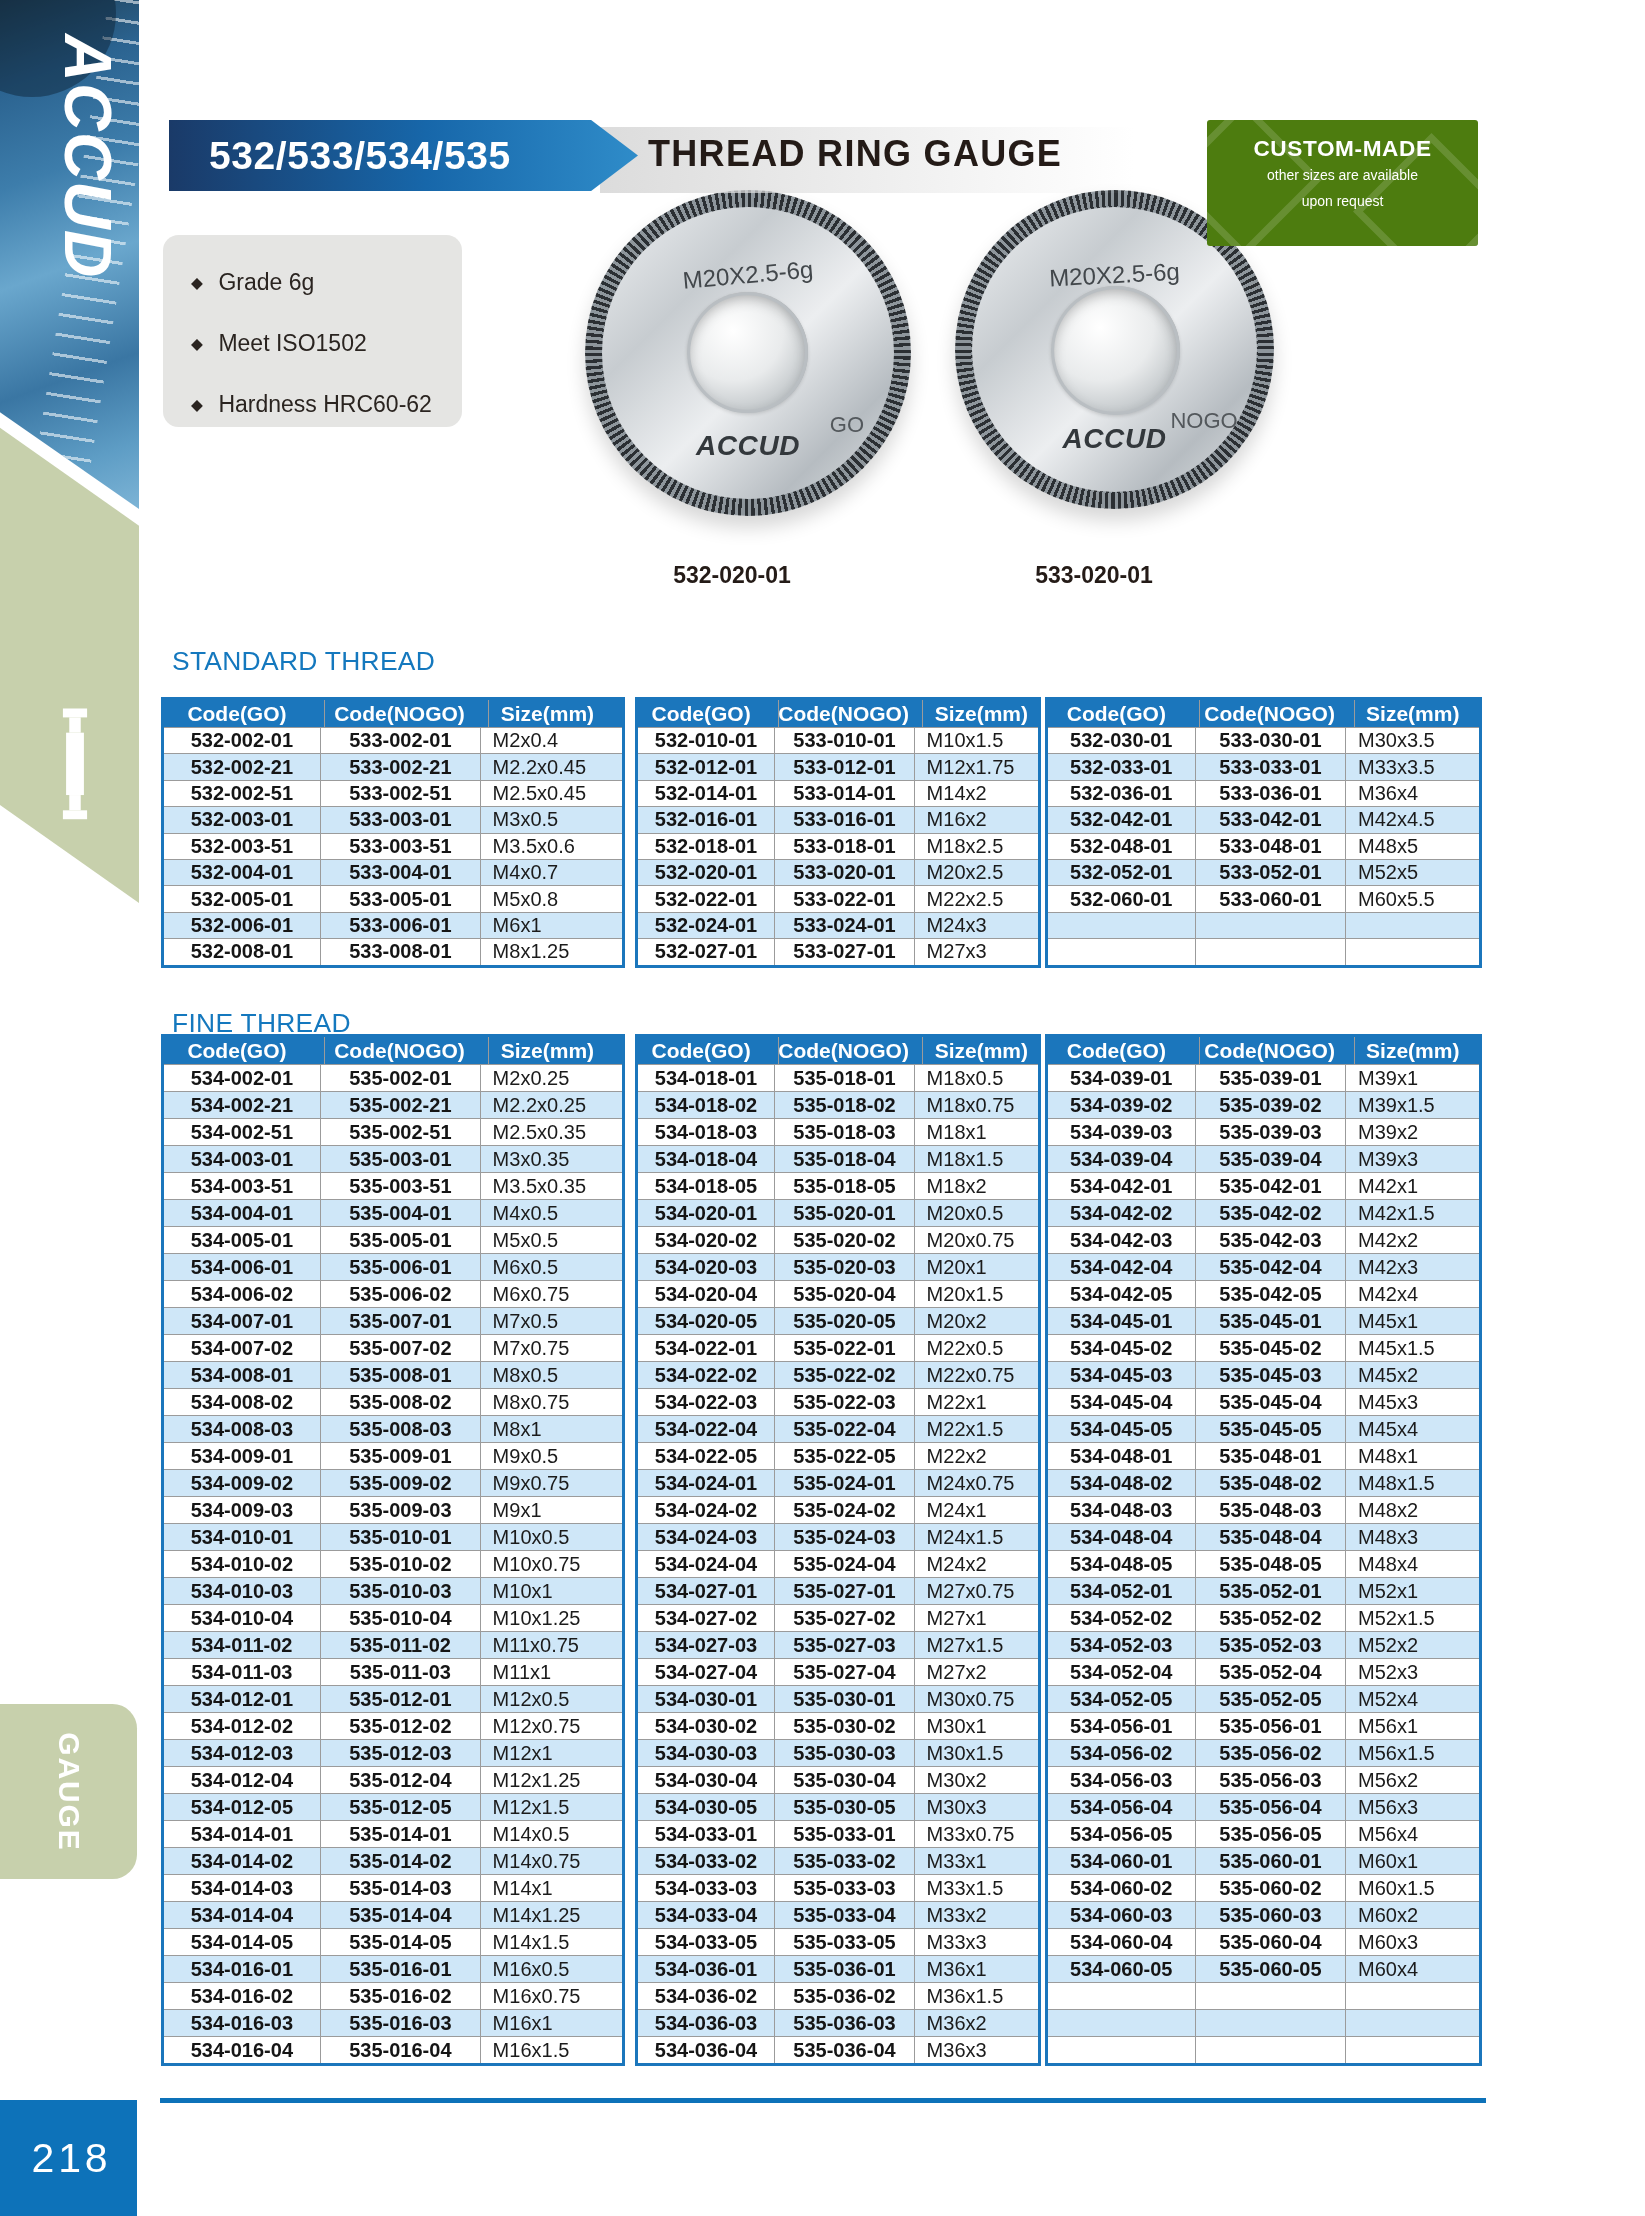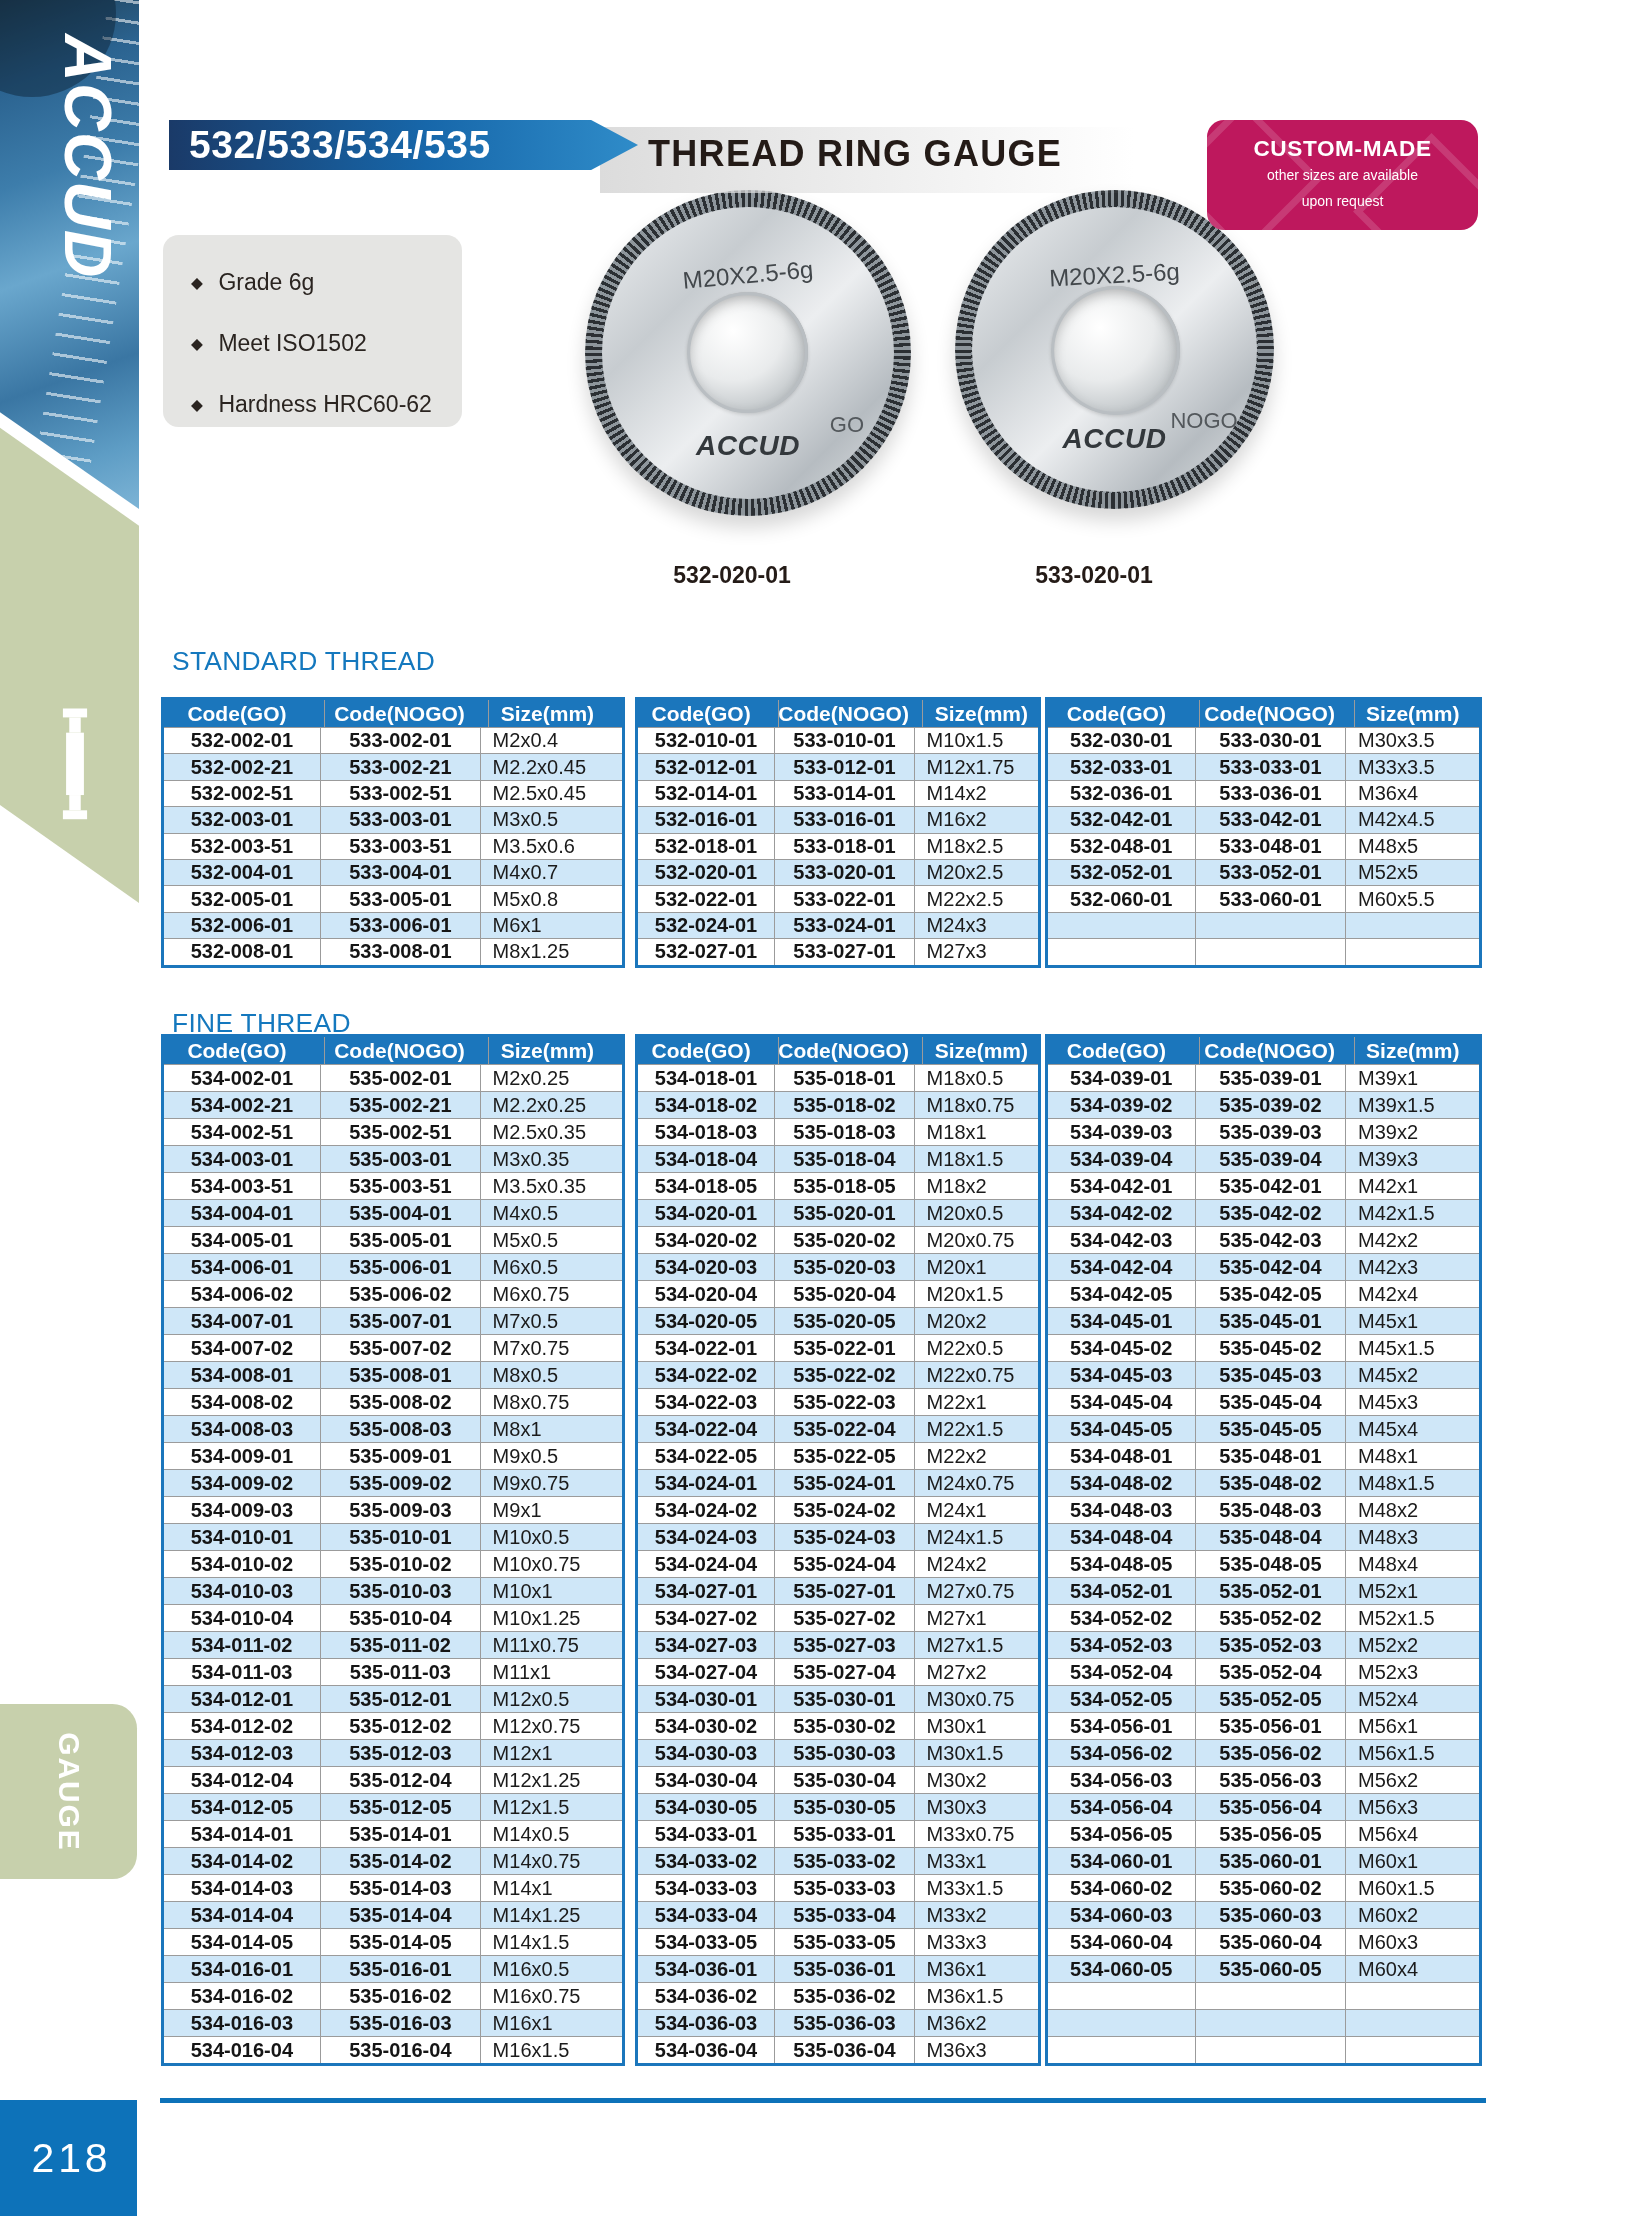--- a/index.html
+++ b/index.html
@@ -27,28 +27,28 @@
   .gauge-tab span { transform:rotate(90deg); font-weight:700; font-size:30px; color:#fff; letter-spacing:1.9px; }
 
   .page-num-block { position:absolute; left:0; top:2100px; width:137px; height:117px; background:#0d72b9;
     display:flex; align-items:center; justify-content:center; padding-left:6px; }
   .page-num-block span { color:#fff; font-size:41px; letter-spacing:3.9px; }
   .footer-line { position:absolute; left:160px; top:2098px; width:1326px; height:5.2px; background:#0d72b9; }
 
   
   .title-band { position:absolute; left:600px; top:127px; width:651px; height:66px;
     background:linear-gradient(90deg,#dcdcdc 0%, rgba(250,250,250,0) 82%); z-index:1; }
-  .banner { position:absolute; left:169px; top:120px; width:469px; height:50px; z-index:2;
+  .banner { position:absolute; left:169px; top:120px; width:469px; height:71px; z-index:2;
     background:linear-gradient(90deg,#1a3a68 0%,#1767aa 55%,#2f8cc9 100%);
     clip-path:polygon(0 0,90% 0,100% 50%,90% 100%,0 100%);
-    display:flex; align-items:center; padding-left:20px; }
+    display:flex; align-items:center; padding-left:40px; }
   .banner span { color:#fff; font-weight:700; font-size:39px; letter-spacing:0.6px; }
   .page-title { position:absolute; left:648px; top:133px; z-index:3; color:#241b17; font-weight:700; font-size:36px; letter-spacing:1.3px; }
 
-  .badge { position:absolute; left:1207px; top:120px; width:271px; height:110px; background:#be185d; border-radius:17px;
+  .badge { position:absolute; left:1207px; top:120px; width:271px; height:126px; background:#4d7c0f; border-radius:3px;
     overflow:hidden; text-align:center; z-index:3; }
   .badge::before, .badge::after { content:""; position:absolute; width:97px; height:97px; border:7.7px solid rgba(255,255,255,.15);
     transform:rotate(45deg); }
   .badge::before { left:-19.3px; top:3.9px; }
   .badge::after { right:-9px; top:36px; }
   .badge .b1 { margin-top:15.5px; color:#fff; font-weight:700; font-size:22.6px; letter-spacing:0.6px; position:relative; z-index:1; }
   .badge .b2, .badge .b3 { color:#fff; font-size:14px; line-height:26px; position:relative; z-index:1; }
 
   
   .features { position:absolute; left:163px; top:235px; width:299px; height:192px; background:#e5e5e3; border-radius:15.5px;

